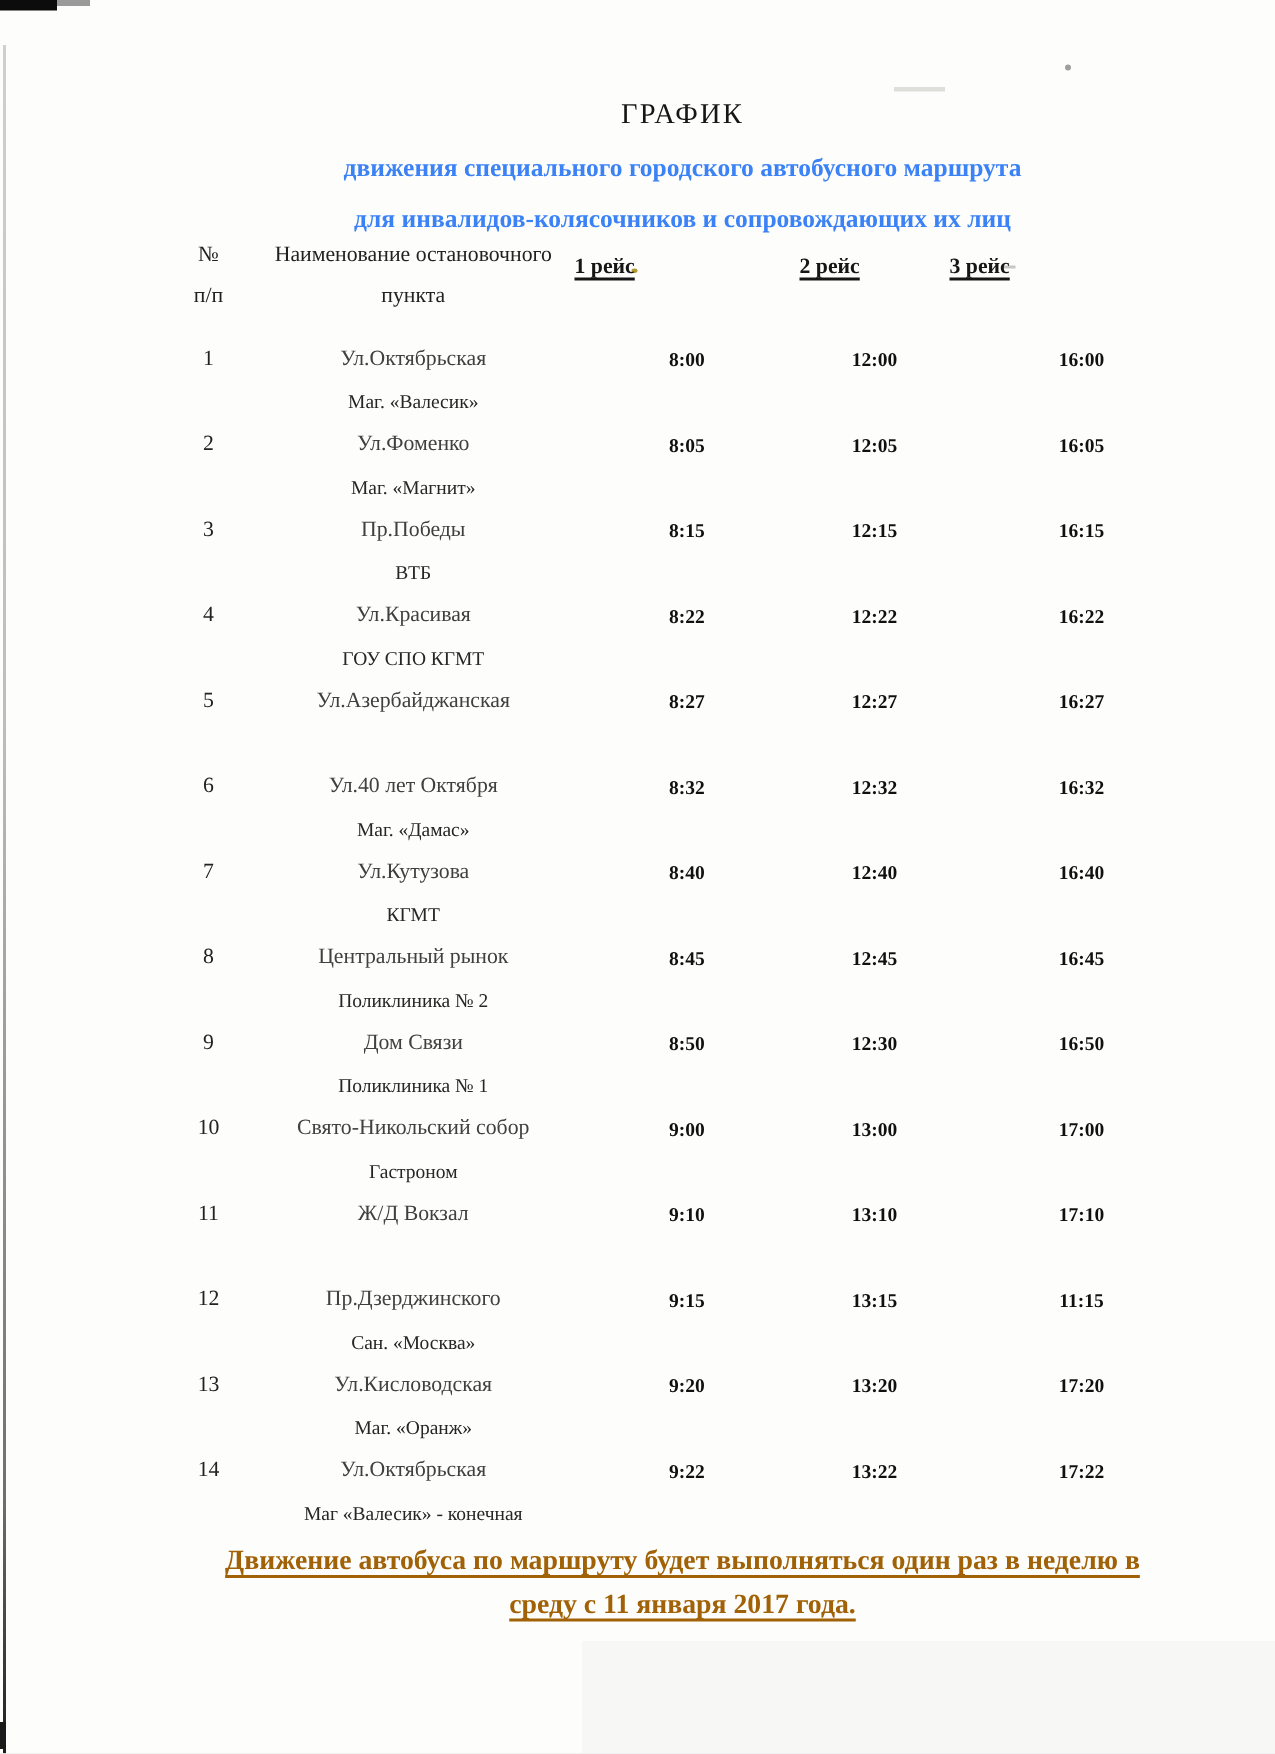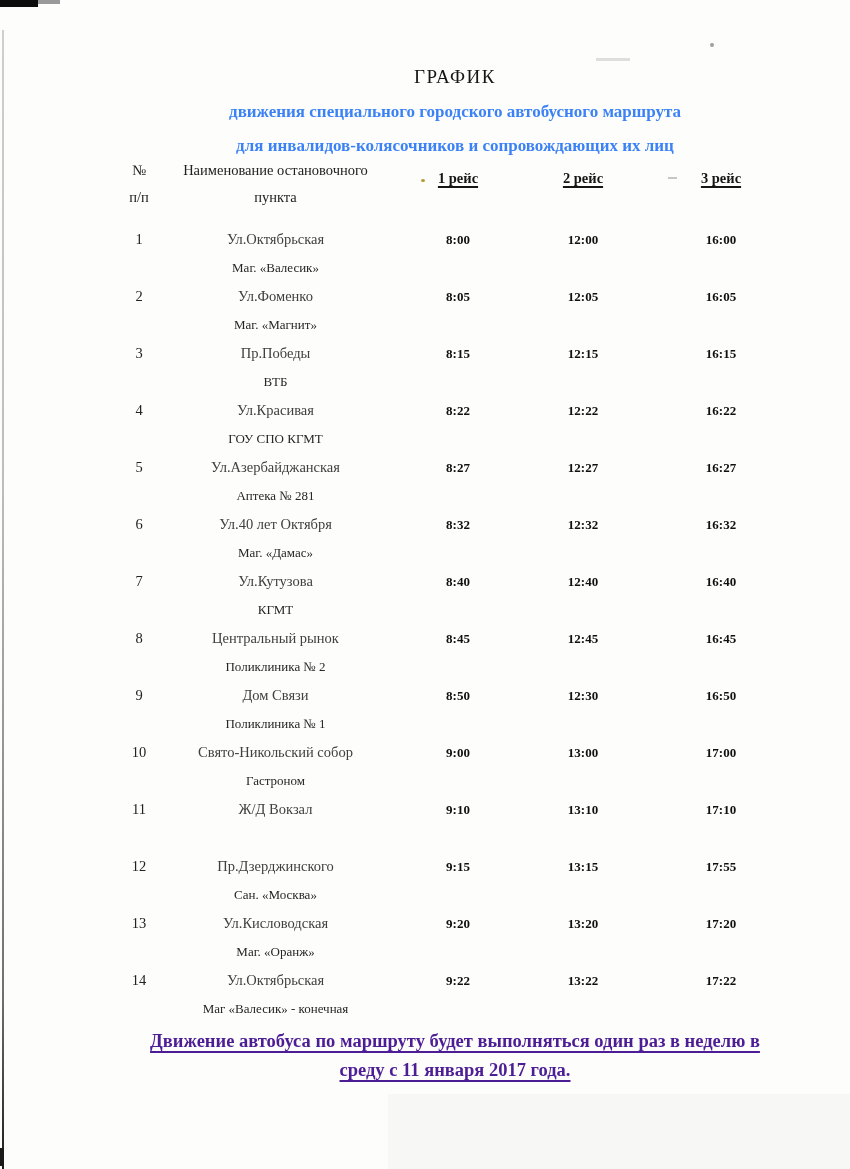--- a/index.html
+++ b/index.html
@@ -11,32 +11,32 @@
   }
   
   .titles{position:absolute;top:66px;left:60px;width:790px;text-align:center;}
   .doc-title{font-size:19px;font-weight:normal;letter-spacing:1.5px;line-height:22px;color:#161616;}
   .doc-subtitle{font-size:17px;font-weight:bold;margin-top:14px;line-height:20px;color:#3b82f6;}
   
   .table{position:absolute;top:163px;left:110px;width:700px;}
   .t-head{display:grid;grid-template-columns:58px 215px 150px 100px 176px;height:67px;}
   .hd{font-size:14.5px;line-height:15px;text-align:center;color:#222;}
   .hd .l2{margin-top:12px;}
-  .trip{font-size:14.5px;font-weight:bold;text-align:center;padding-top:7px;
+  .trip{font-size:14.5px;font-weight:bold;text-align:left;padding-top:7px;
         color:#161616;}
   .trip span{text-decoration:underline;text-decoration-thickness:1.5px;text-underline-offset:3px;}
   .t-row{display:grid;grid-template-columns:58px 215px 150px 100px 176px;height:57px;}
   .c{text-align:center;}
   .c .num{font-size:14.5px;line-height:19px;color:#222;}
   .stop{font-size:14.5px;line-height:19px;color:#404040;}
   .sub{font-size:13px;line-height:19px;margin-top:9px;color:#262626;}
   .time{font-size:13px;font-weight:bold;line-height:19px;color:#101010;}
   
   .footer{position:absolute;top:1027px;left:60px;width:790px;text-align:center;
-          font-size:18.5px;font-weight:bold;line-height:29px;color:#4c1d95;}
+          font-size:18.5px;font-weight:bold;line-height:29px;color:#a16207;}
   .footer div{text-decoration:underline;text-decoration-thickness:2px;text-underline-offset:4px;}
   
   .art{position:absolute;}
   .shade-br{right:0;top:1094px;width:462px;height:75px;background:#f7f7f5;}
   .topbar1{left:0;top:0;width:38px;height:7px;background:#0c0c0c;}
   .topbar2{left:38px;top:0;width:22px;height:4px;background:#9a9a9a;}
   .leftline{left:2px;top:30px;width:2px;height:1139px;
             background:linear-gradient(#cfcfcf 0%,#bdbdbd 40%,#6f6f6f 85%,#1c1c1c 100%);}
   .corner-bl{left:0;top:1148px;width:4px;height:18px;background:#1a1a1a;}
   .speck1{left:710px;top:43px;width:4px;height:4px;background:#9f9f9f;border-radius:50%;}
@@ -155,21 +155,20 @@
             <div class="time t3">16:22</div>
           </div>
     </div>
 
     <div class="t-row">
       <div class="c">
             <div class="num">5</div>
           </div>
       <div class="c">
         <div class="stop">Ул.Азербайджанская</div>
-        <div class="sub">Аптека № 281</div>
       </div>
       <div class="c">
             <div class="time t1">8:27</div>
           </div>
       <div class="c">
             <div class="time t2">12:27</div>
           </div>
       <div class="c">
             <div class="time t3">16:27</div>
           </div>
@@ -297,21 +296,21 @@
         <div class="stop">Пр.Дзерджинского</div>
         <div class="sub">Сан. «Москва»</div>
       </div>
       <div class="c">
             <div class="time t1">9:15</div>
           </div>
       <div class="c">
             <div class="time t2">13:15</div>
           </div>
       <div class="c">
-            <div class="time t3">17:55</div>
+            <div class="time t3">11:15</div>
           </div>
     </div>
 
     <div class="t-row">
       <div class="c">
             <div class="num">13</div>
           </div>
       <div class="c">
         <div class="stop">Ул.Кисловодская</div>
         <div class="sub">Маг. «Оранж»</div>

